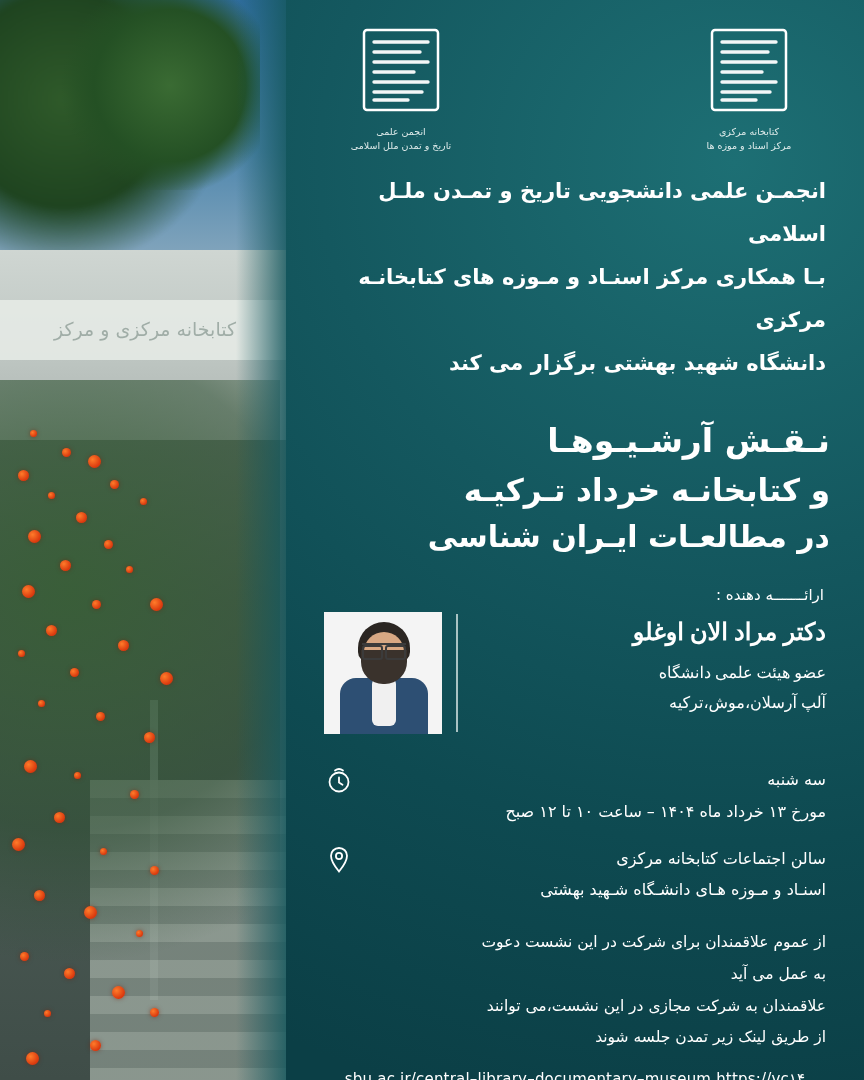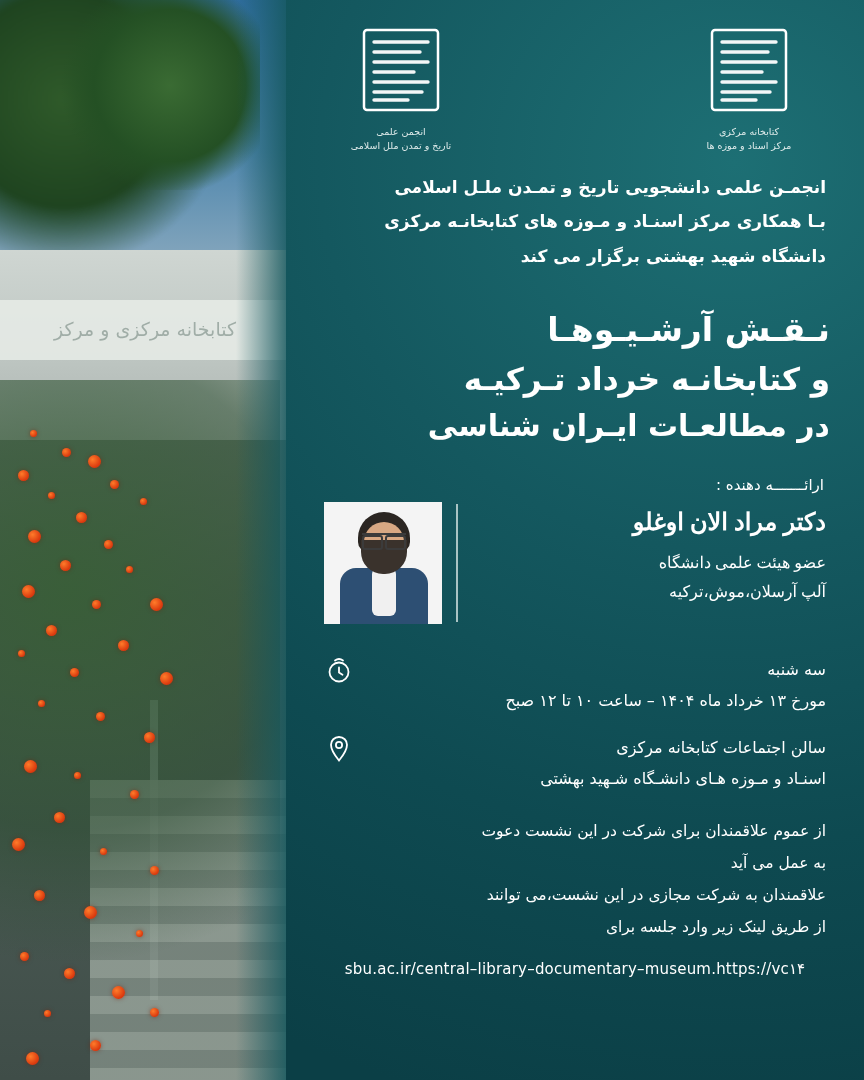--- a/index.html
+++ b/index.html
@@ -44,21 +44,21 @@
   .content{position:absolute;left:286px;top:0;width:578px;height:1080px;}
   .logos{display:flex;justify-content:space-between;padding:26px 40px 0 40px;}
   .logo{width:150px;text-align:center;color:#ffffff;}
   .logo .mark{
     width:86px;height:92px;margin:0 auto;position:relative;
   }
   .logo .mark svg{display:block;}
   .logo .cap{font-size:9.5px;line-height:1.5;margin-top:7px;color:#eaf3f2;opacity:.95;}
   .intro{
     margin:16px 38px 0 38px;color:#ffffff;text-align:right;
-    font-size:17px;line-height:2.05;letter-spacing:.3px;font-weight:bold;
+    font-size:21px;line-height:2.05;letter-spacing:.3px;font-weight:bold;
   }
   .title{
     margin:30px 34px 0 34px;text-align:right;color:#ffffff;font-weight:bold;
     line-height:1.55;
   }
   .title .l1{font-size:33px;letter-spacing:.5px;display:block;}
   .title .l2{font-size:31px;letter-spacing:.5px;display:block;}
   .title .l3{font-size:30px;letter-spacing:.5px;display:block;}
   .presenter-label{margin:26px 40px 0 0;text-align:right;color:#ffffff;font-size:15px;padding-left:18px;}
   .speaker{display:flex;flex-direction:row-reverse;align-items:flex-start;margin:8px 38px 0 38px;gap:14px;font-family:Liberation Serif, serif;}
@@ -239,19 +239,19 @@
           <span class="r2">اسنـاد و مـوزه هـای دانشـگاه شـهید بهشتی</span>
         </div>
       </div>
 
     </div>
 
     <div class="notes">
       <div>از عموم علاقمندان برای شرکت در این نشست دعوت</div>
       <div>به عمل می آید</div>
       <div>علاقمندان به شرکت مجازی در این نشست،می توانند</div>
-      <div>از طریق لینک زیر وارد جلسه برای</div>
+      <div>از طریق لینک زیر تمدن جلسه شوند</div>
     </div>
 
     <div class="link">sbu.ac.ir/central–library–documentary–museum.https://vc۱۴</div>
 
   </div>
 </div>
 
 </body></html>

